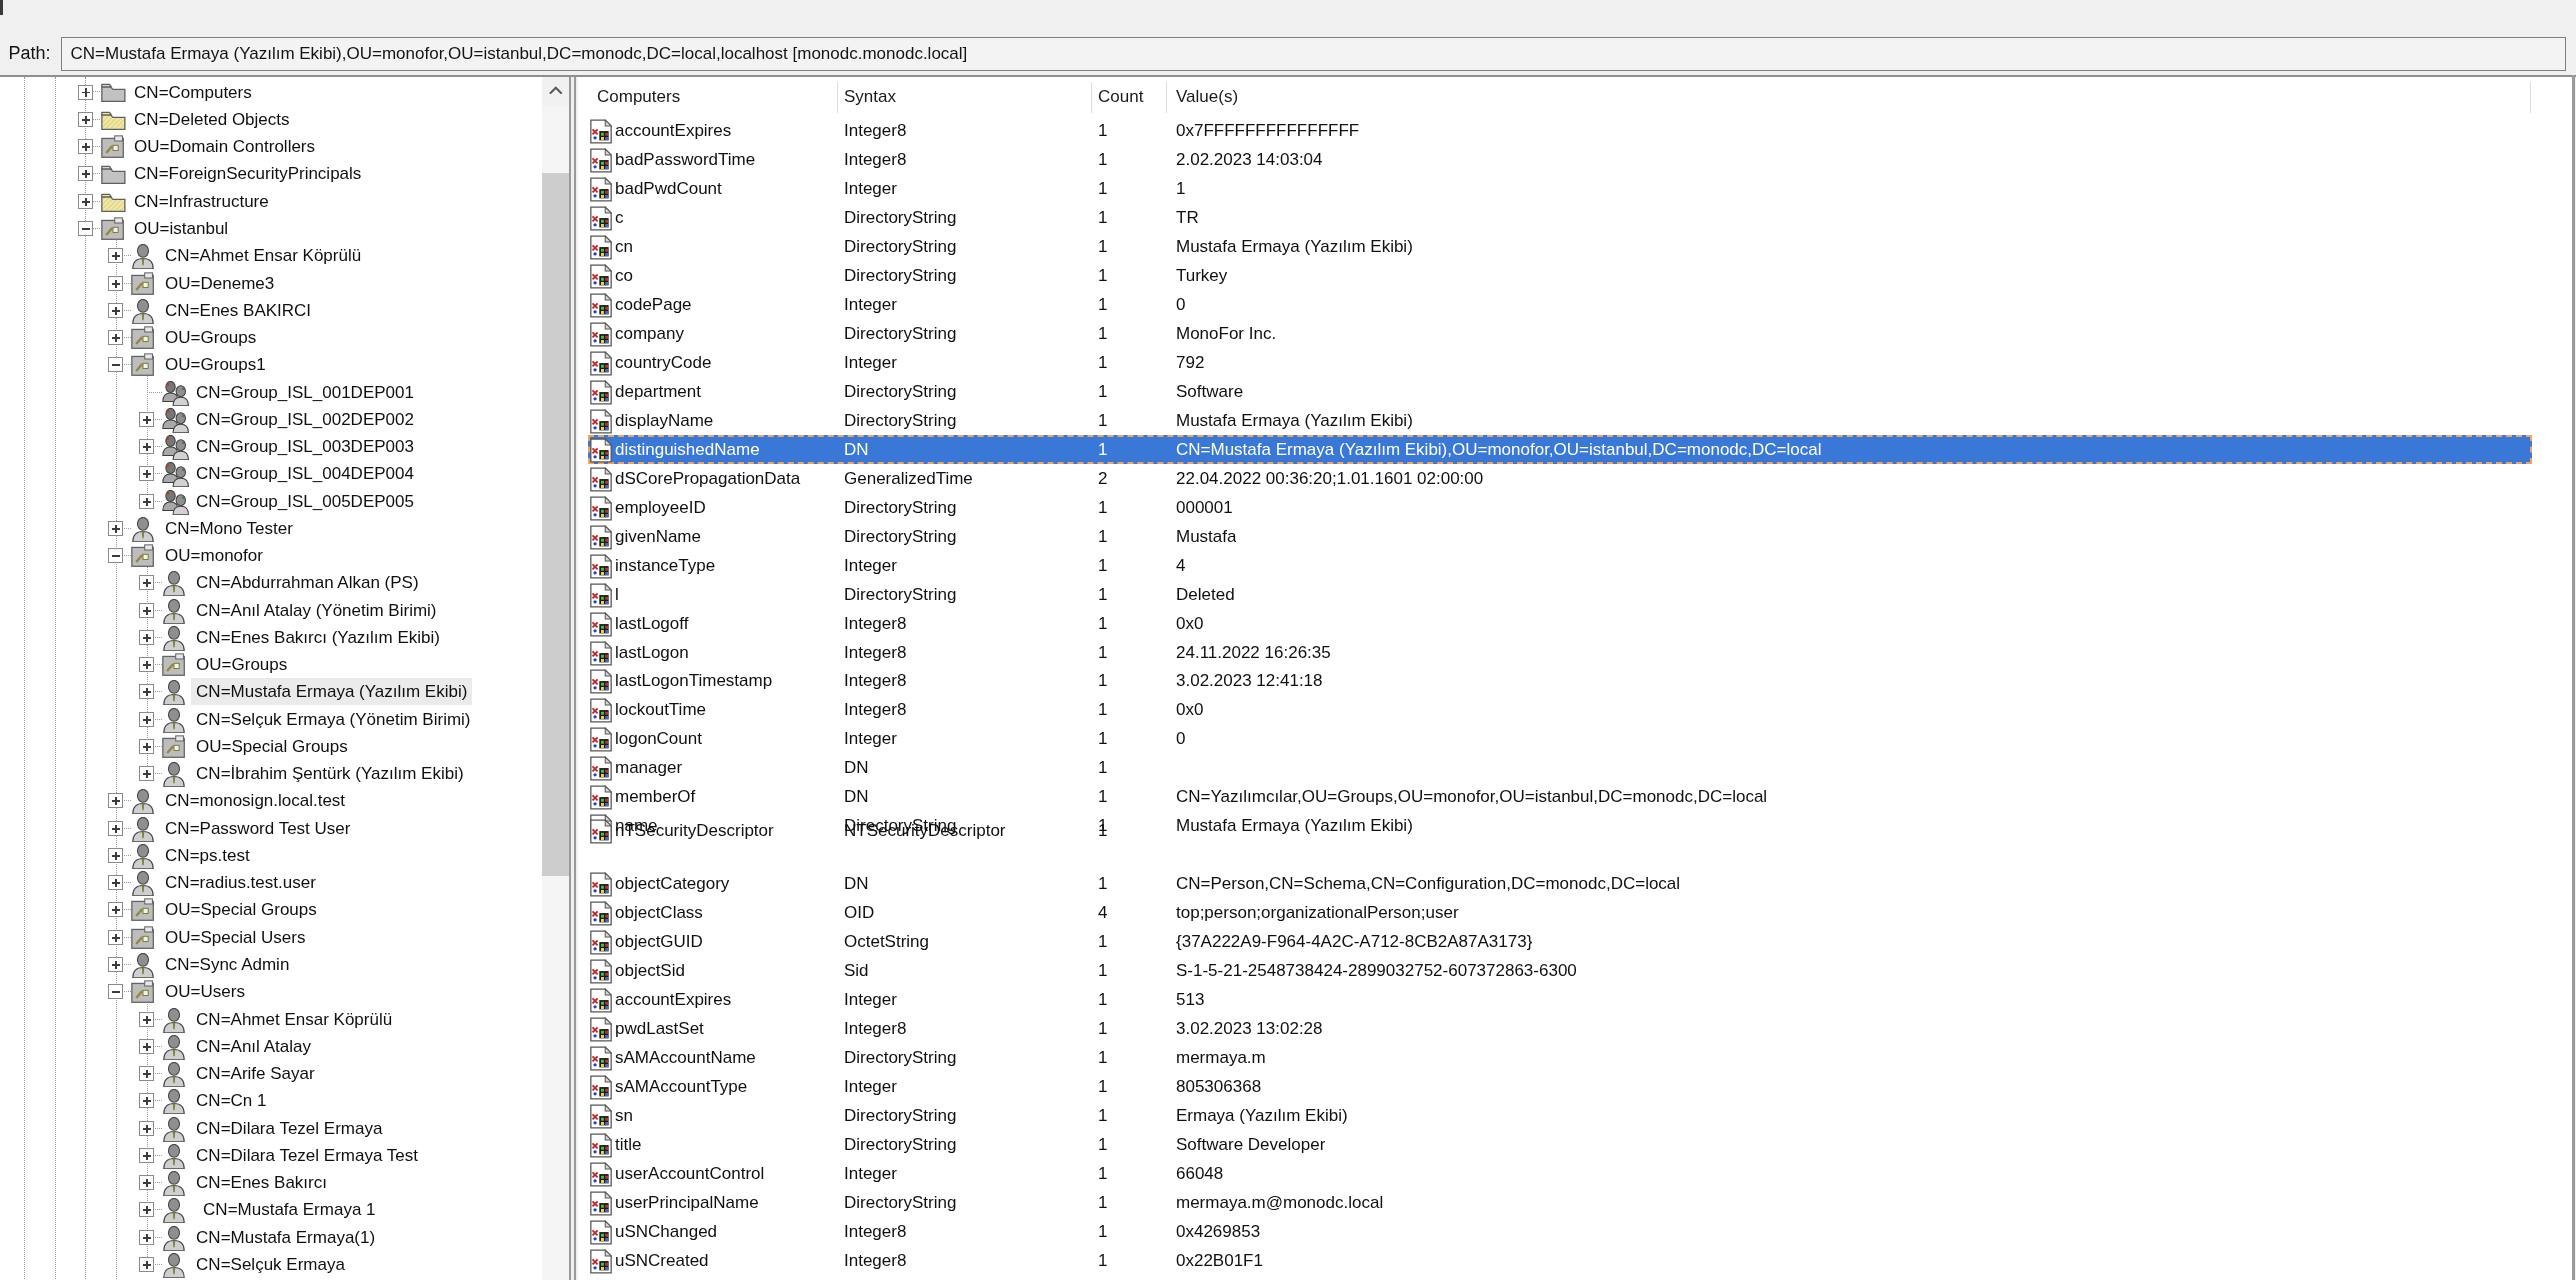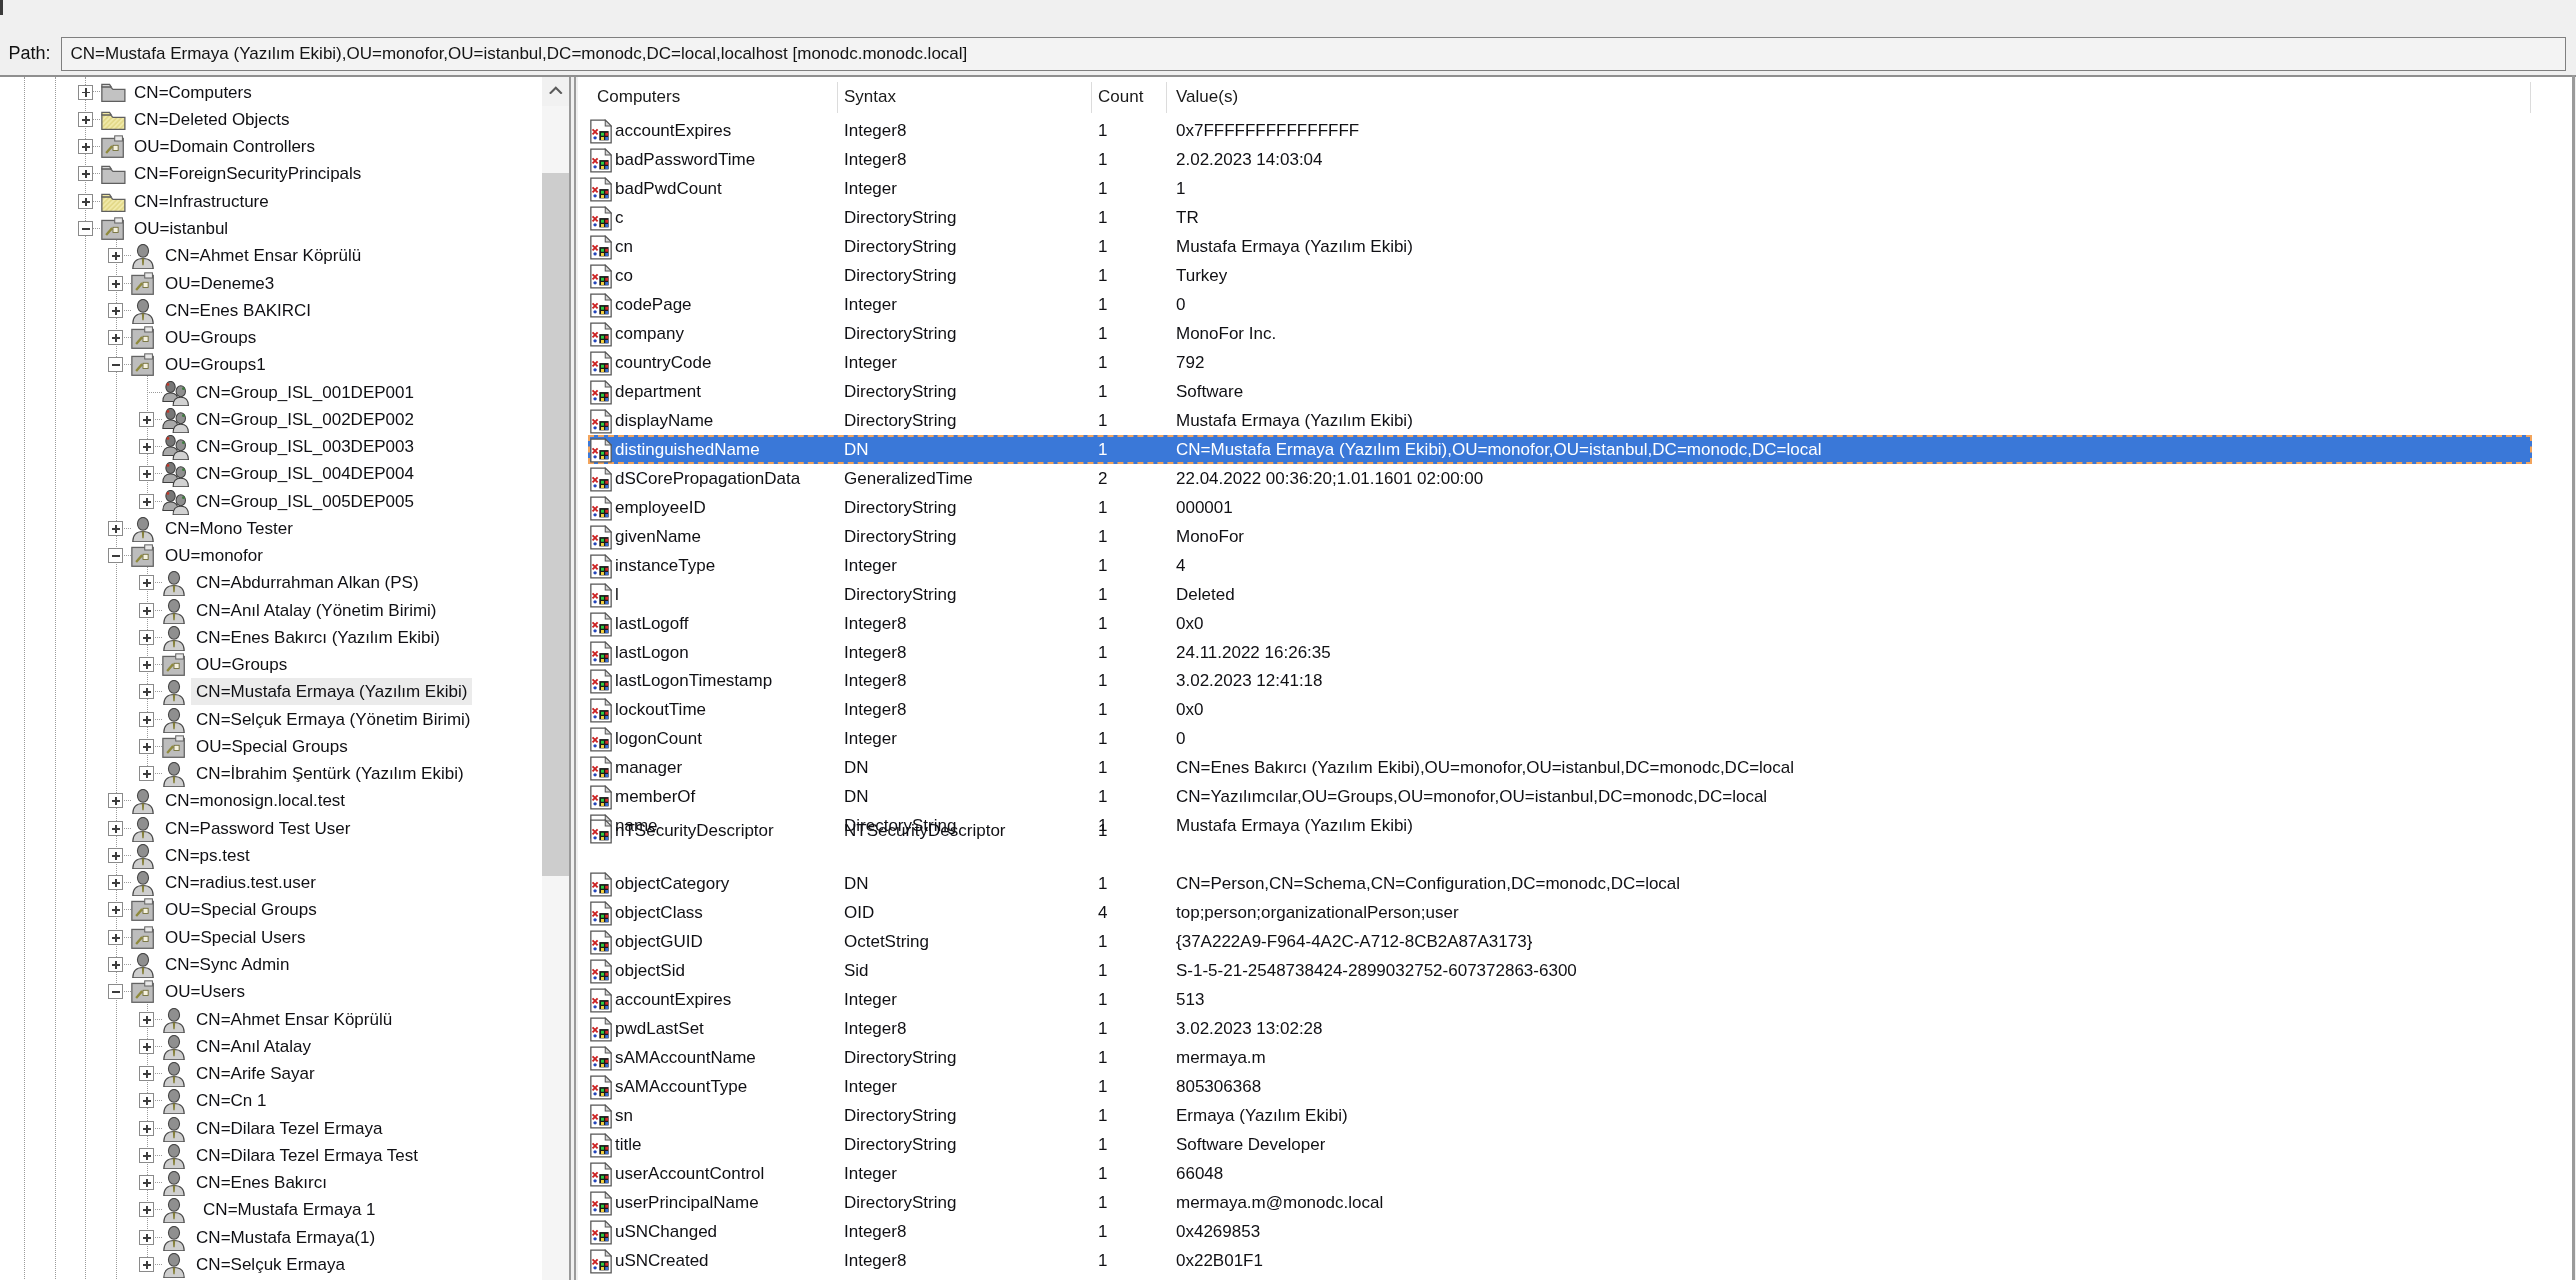--- a/index.html
+++ b/index.html
@@ -936,21 +936,21 @@
             <circle cx="6" cy="22" r="2" fill="#2244bb"></circle>
             <rect x="11" y="14" width="11" height="11" fill="#1a1a1a"></rect>
             <rect x="13" y="16" width="3.5" height="3.5" fill="#2ecc40"></rect>
             <rect x="18" y="16" width="3.5" height="3.5" fill="#d62b2b"></rect>
             <rect x="13" y="21" width="3.5" height="3.5" fill="#f4d03f"></rect>
             <rect x="18" y="21" width="3.5" height="3.5" fill="#3b6fd4"></rect>
           </svg></span>
         <span class="tc" style="left:37px">givenName</span>
         <span class="tc" style="left:266px">DirectoryString</span>
         <span class="tc" style="left:520px">1</span>
-        <span class="tc" style="left:598px;max-width:1389px;overflow:hidden">MonoFor</span>
+        <span class="tc" style="left:598px;max-width:1389px;overflow:hidden">Mustafa</span>
       </div>
       <div class="trow" style="top:474px">
         <span class="aicon"><svg width="22" height="25" viewBox="0 0 26 29">
             <path d="M1 1 h17 l7 7 v20 h-24 z" fill="#ffffff" stroke="#555555" stroke-width="1.5"></path>
             <path d="M18 1 l7 7 h-7 z" fill="#d9d9d9" stroke="#555555" stroke-width="1.2"></path>
             <path d="M3 12 l6 6 M9 12 l-6 6" stroke="#cc2222" stroke-width="2.2"></path>
             <circle cx="6" cy="22" r="2" fill="#2244bb"></circle>
             <rect x="11" y="14" width="11" height="11" fill="#1a1a1a"></rect>
             <rect x="13" y="16" width="3.5" height="3.5" fill="#2ecc40"></rect>
             <rect x="18" y="16" width="3.5" height="3.5" fill="#d62b2b"></rect>
@@ -1072,21 +1072,20 @@
             <circle cx="6" cy="22" r="2" fill="#2244bb"></circle>
             <rect x="11" y="14" width="11" height="11" fill="#1a1a1a"></rect>
             <rect x="13" y="16" width="3.5" height="3.5" fill="#2ecc40"></rect>
             <rect x="18" y="16" width="3.5" height="3.5" fill="#d62b2b"></rect>
             <rect x="13" y="21" width="3.5" height="3.5" fill="#f4d03f"></rect>
             <rect x="18" y="21" width="3.5" height="3.5" fill="#3b6fd4"></rect>
           </svg></span>
         <span class="tc" style="left:37px">manager</span>
         <span class="tc" style="left:266px">DN</span>
         <span class="tc" style="left:520px">1</span>
-        <span class="tc" style="left:598px;max-width:1389px;overflow:hidden">CN=Enes Bakırcı (Yazılım Ekibi),OU=monofor,OU=istanbul,DC=monodc,DC=local</span>
       </div>
       <div class="trow" style="top:705px">
         <span class="aicon"><svg width="22" height="25" viewBox="0 0 26 29">
             <path d="M1 1 h17 l7 7 v20 h-24 z" fill="#ffffff" stroke="#555555" stroke-width="1.5"></path>
             <path d="M18 1 l7 7 h-7 z" fill="#d9d9d9" stroke="#555555" stroke-width="1.2"></path>
             <path d="M3 12 l6 6 M9 12 l-6 6" stroke="#cc2222" stroke-width="2.2"></path>
             <circle cx="6" cy="22" r="2" fill="#2244bb"></circle>
             <rect x="11" y="14" width="11" height="11" fill="#1a1a1a"></rect>
             <rect x="13" y="16" width="3.5" height="3.5" fill="#2ecc40"></rect>
             <rect x="18" y="16" width="3.5" height="3.5" fill="#d62b2b"></rect>

